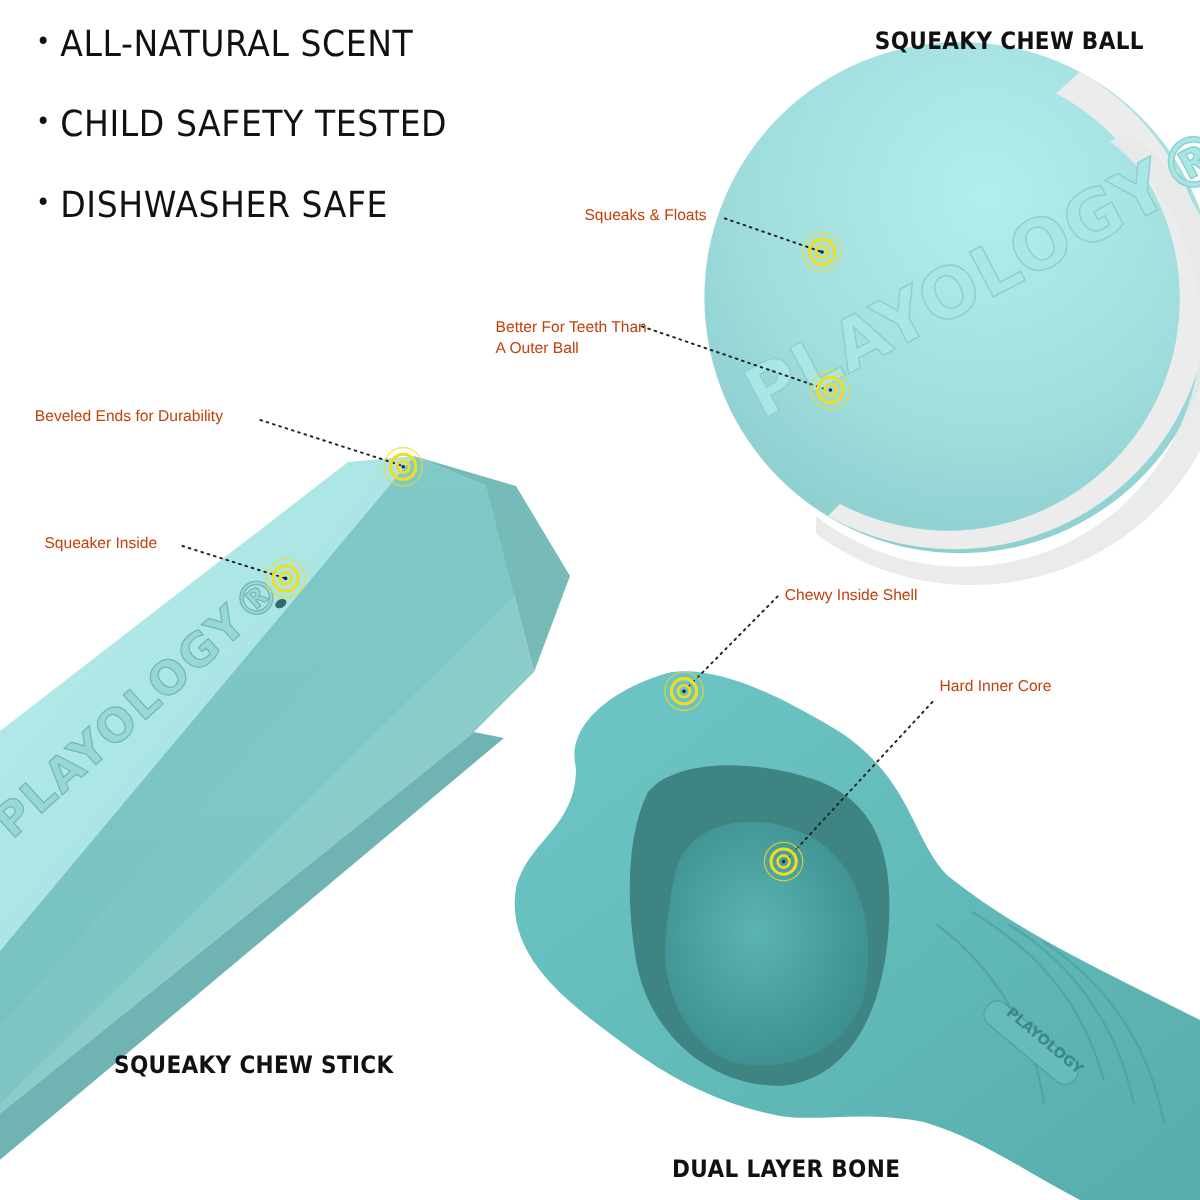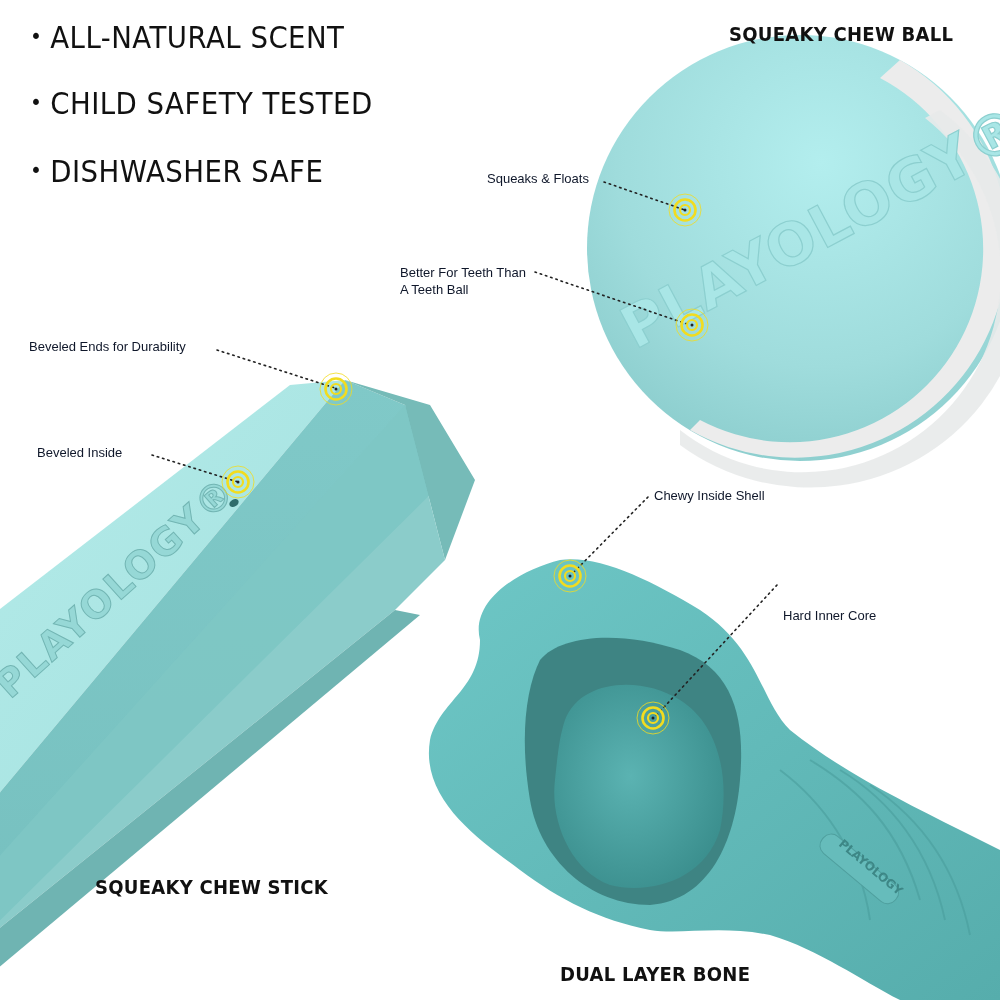--- a/index.html
+++ b/index.html
@@ -1,20 +1,20 @@
 <!DOCTYPE html>
 <html><head>
 <meta charset="utf-8">
 <style>
   html,body{margin:0;padding:0;background:#ffffff;}
   body{width:1000px;height:1000px;position:relative;overflow:hidden;font-family:"DejaVu Sans","Liberation Sans",sans-serif;}
   .feature{position:absolute;left:30px;font-family:"DejaVu Sans",sans-serif;font-size:30px;font-weight:500;letter-spacing:0.5px;color:#111;white-space:nowrap;transform:scaleX(0.92);transform-origin:left center;}
   .feature .bullet{display:inline-block;width:22px;font-size:22px;vertical-align:middle;position:relative;top:-3px;}
   .title{position:absolute;font-family:"DejaVu Sans",sans-serif;font-weight:bold;font-size:20px;color:#111;white-space:nowrap;transform:scaleX(0.9);transform-origin:left center;letter-spacing:0.3px;}
-  .callout{position:absolute;font-family:"Liberation Sans",sans-serif;font-size:13px;color:#0f172a;white-space:nowrap;line-height:17px;}
+  .callout{position:absolute;font-family:"Liberation Sans",sans-serif;font-size:13px;color:#c2410c;white-space:nowrap;line-height:17px;}
   svg.art{position:absolute;left:0;top:0;}
 </style>
 </head>
 <body>
 
 <svg class="art" width="1000" height="1000" viewBox="0 0 1000 1000">
   <defs>
     <radialGradient id="ballGrad" cx="0.55" cy="0.3" r="0.8">
       <stop offset="0" stop-color="#b3eeee"></stop>
       <stop offset="0.6" stop-color="#9fdcdc"></stop>
@@ -94,20 +94,20 @@
 
 <div class="feature" style="top:20px;"><span class="bullet">•</span><span>ALL-NATURAL SCENT</span></div>
 <div class="feature" style="top:86px;"><span class="bullet">•</span><span>CHILD SAFETY TESTED</span></div>
 <div class="feature" style="top:154px;"><span class="bullet">•</span><span>DISHWASHER SAFE</span></div>
 
 <div class="title" style="left:729px;top:22px;">SQUEAKY CHEW BALL</div>
 <div class="title" style="left:95px;top:875px;">SQUEAKY CHEW STICK</div>
 <div class="title" style="left:560px;top:962px;">DUAL LAYER BONE</div>
 
 <div class="callout" style="left:487px;top:170px;">Squeaks &amp; Floats</div>
-<div class="callout" style="left:400px;top:264px;">
+<div class="callout" style="left:413px;top:264px;">
   <div>Better For Teeth Than</div>
-  <div>A Teeth Ball</div>
+  <div>A Outer Ball</div>
 </div>
 <div class="callout" style="left:29px;top:338px;text-align:right;">Beveled Ends for Durability</div>
-<div class="callout" style="left:37px;top:444px;">Beveled Inside</div>
+<div class="callout" style="left:37px;top:444px;">Squeaker Inside</div>
 <div class="callout" style="left:654px;top:487px;">Chewy Inside Shell</div>
-<div class="callout" style="left:783px;top:607px;">Hard Inner Core</div>
+<div class="callout" style="left:783px;top:563px;">Hard Inner Core</div>
 
 </body></html>

